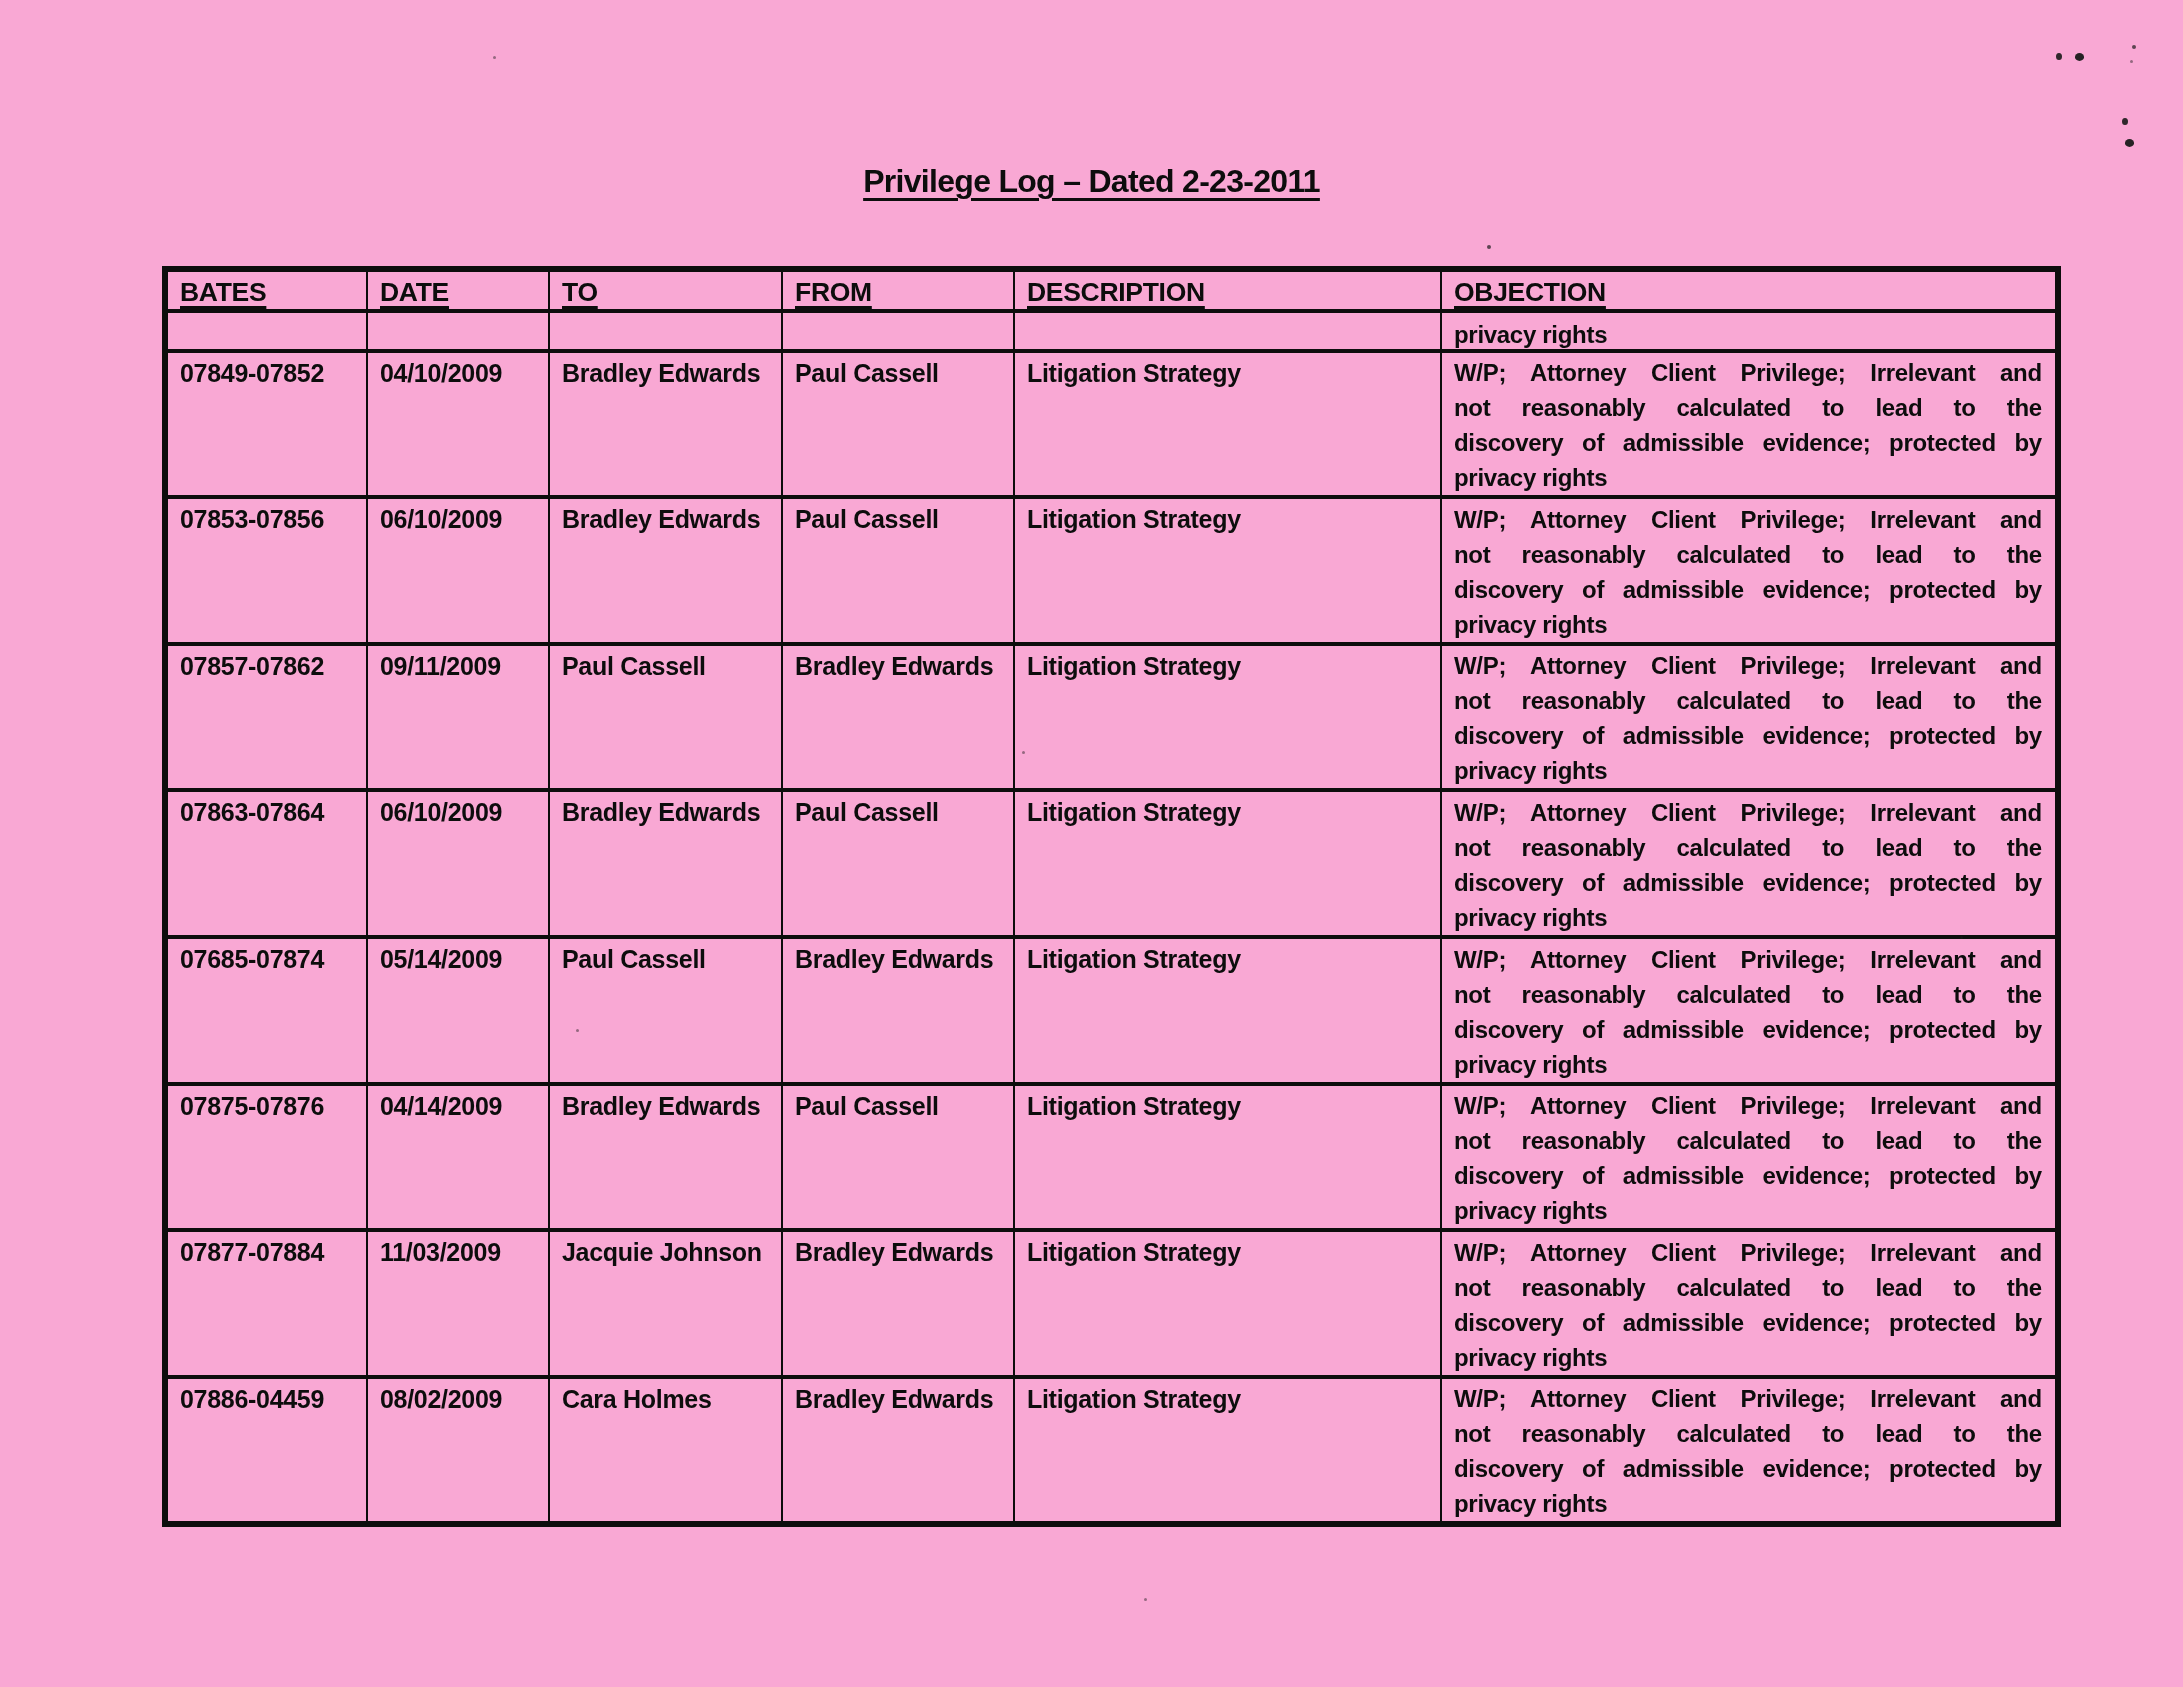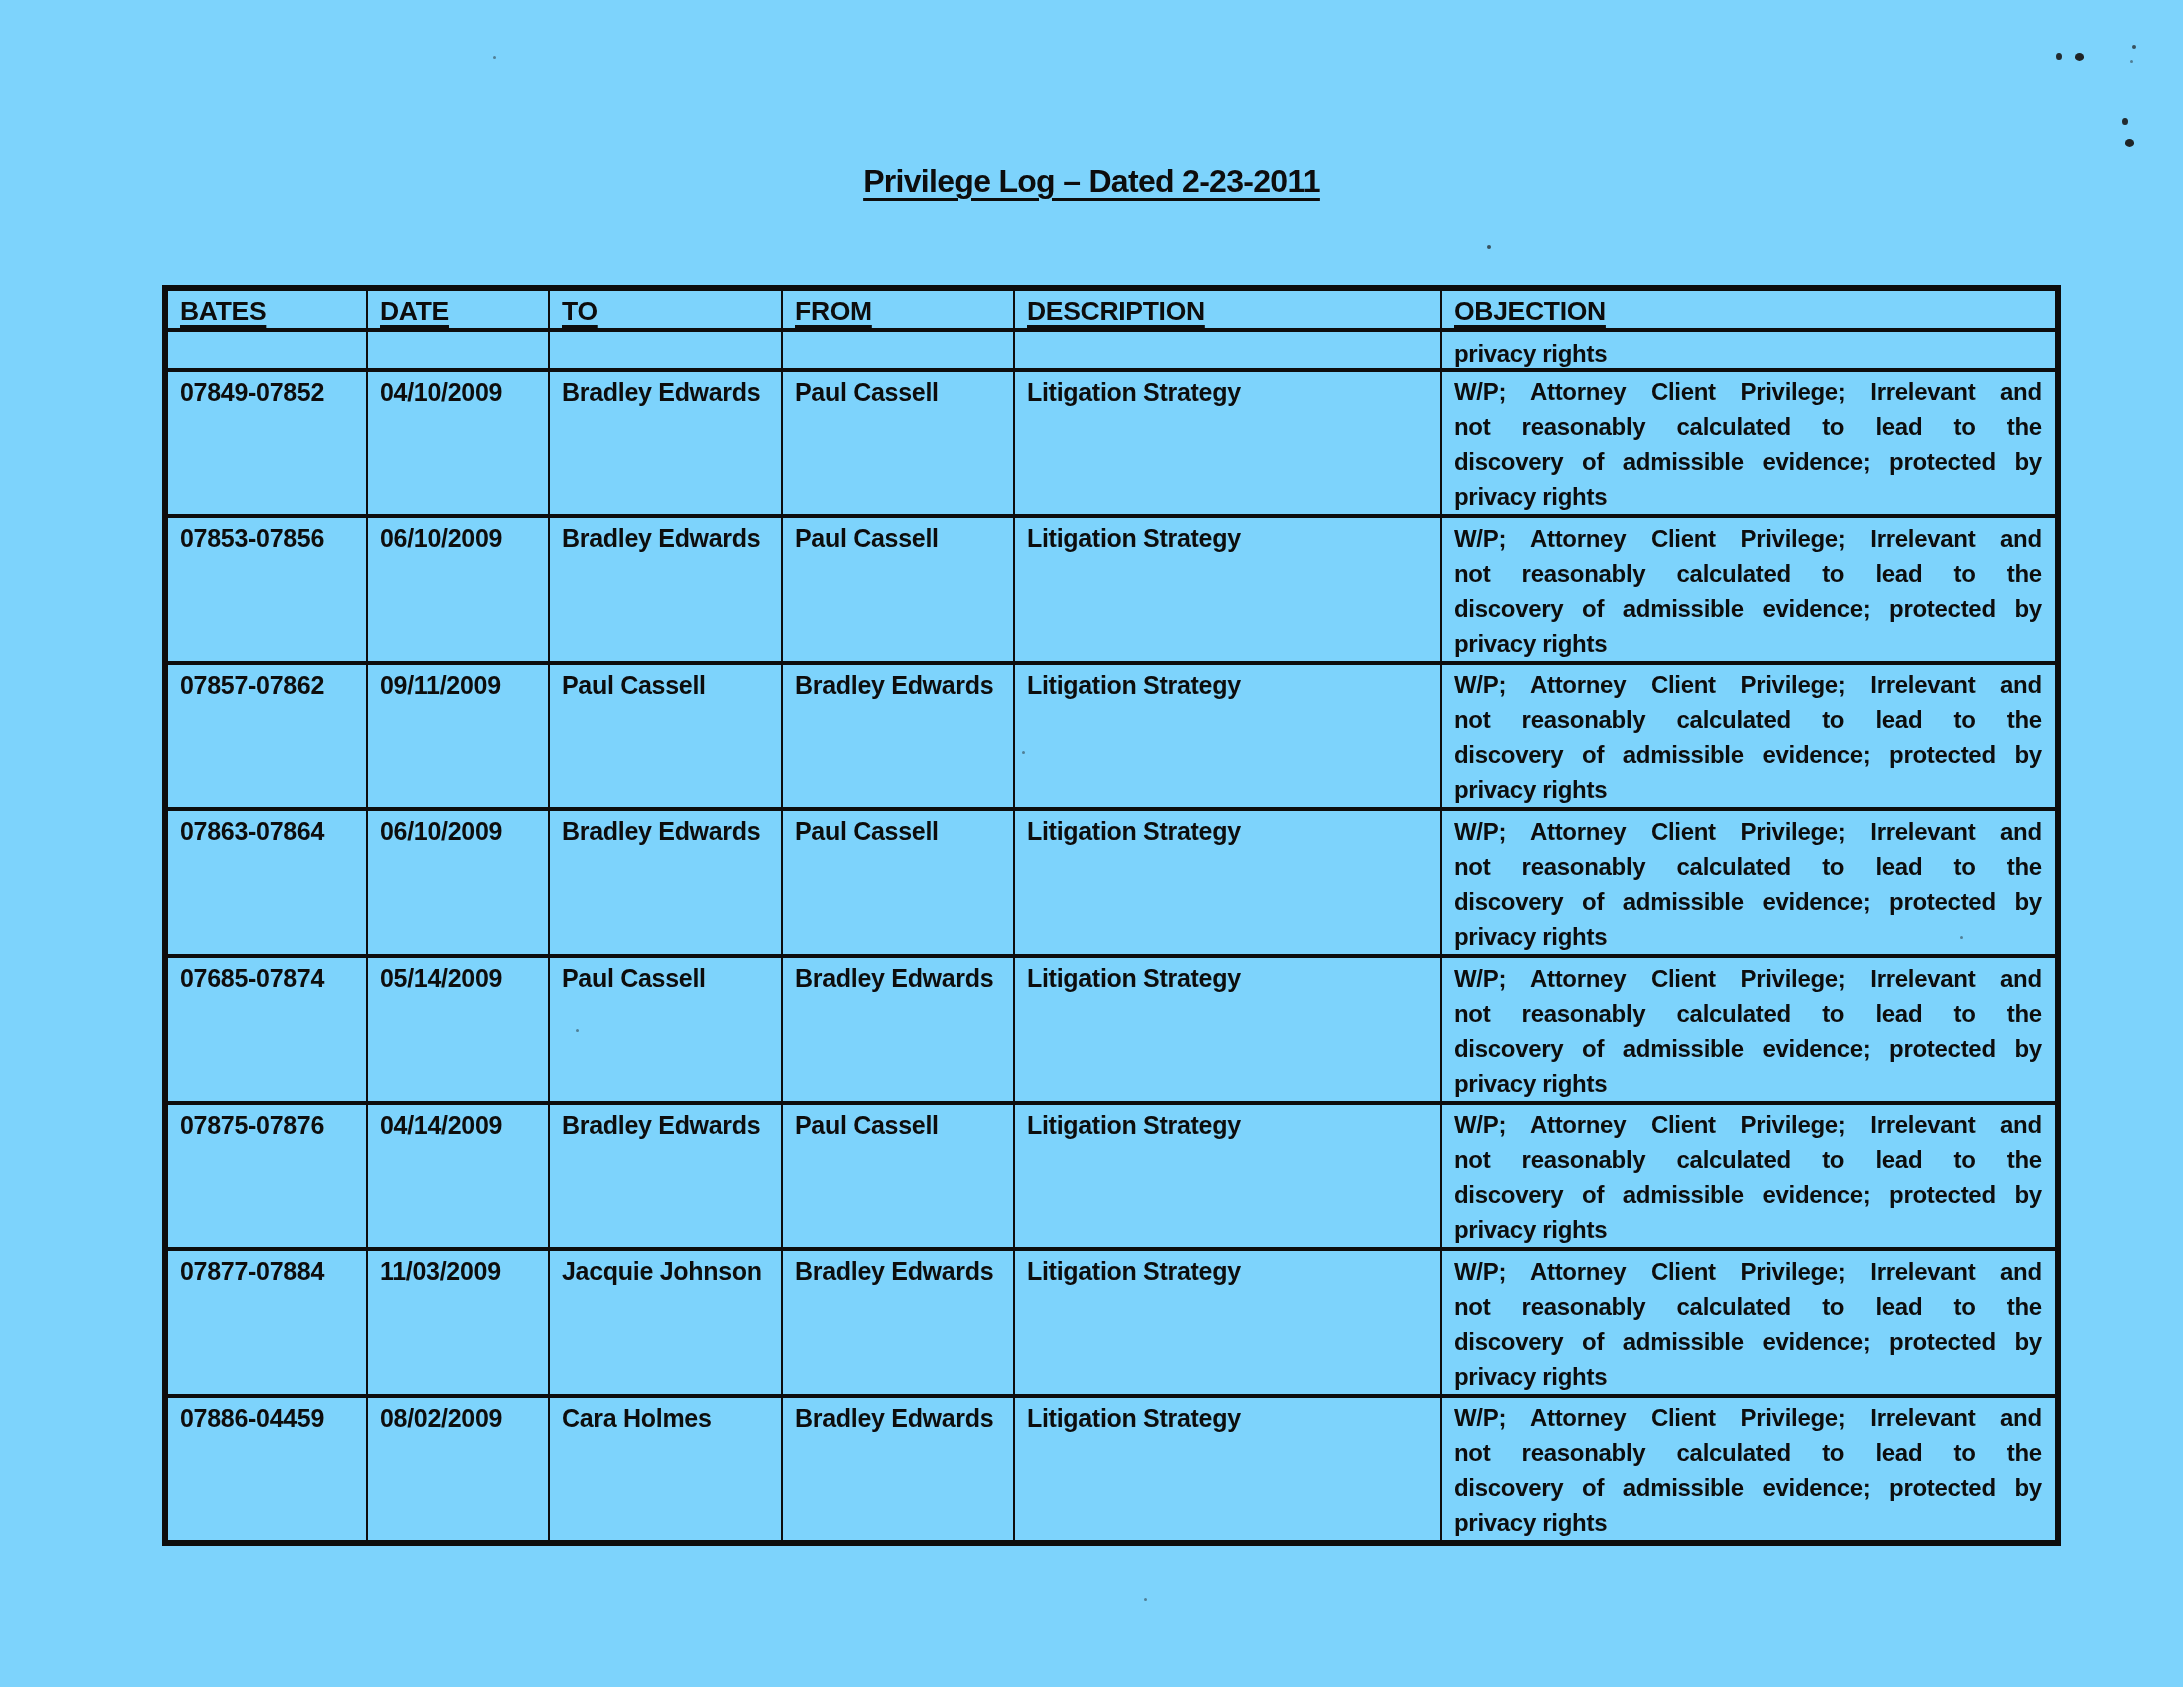--- a/index.html
+++ b/index.html
@@ -4,21 +4,21 @@
 <style>
   html, body {
     margin: 0;
     padding: 0;
     background: #ffffff;
   }
   .page {
     position: relative;
     width: 2183px;
     height: 1687px;
-    background: #7dd3fc;
+    background: #f9a8d4;
     font-family: "Liberation Sans", sans-serif;
     color: #0d0d0d;
     overflow: hidden;
   }
   .doc-title {
     position: absolute;
     left: 0;
     width: 100%;
     text-align: center;
     font-size: 32px;
@@ -33,21 +33,20 @@
   .doc-title.line2 { top: 213px; }
 
   table.log-table {
     position: absolute;
     left: 162px;
     top: 266px;
     width: 1892px;
     border-collapse: collapse;
     table-layout: fixed;
     border: 6px solid #0d0d0d;
-    margin-top: 19px;
   }
   .log-table th, .log-table td {
     border-left: 2.6px solid #0d0d0d;
     border-right: 2.6px solid #0d0d0d;
     border-top: 4px solid #0d0d0d;
     border-bottom: 4px solid #0d0d0d;
     vertical-align: top;
     padding: 4px 10.6px 0 12px;
     overflow: hidden;
   }

